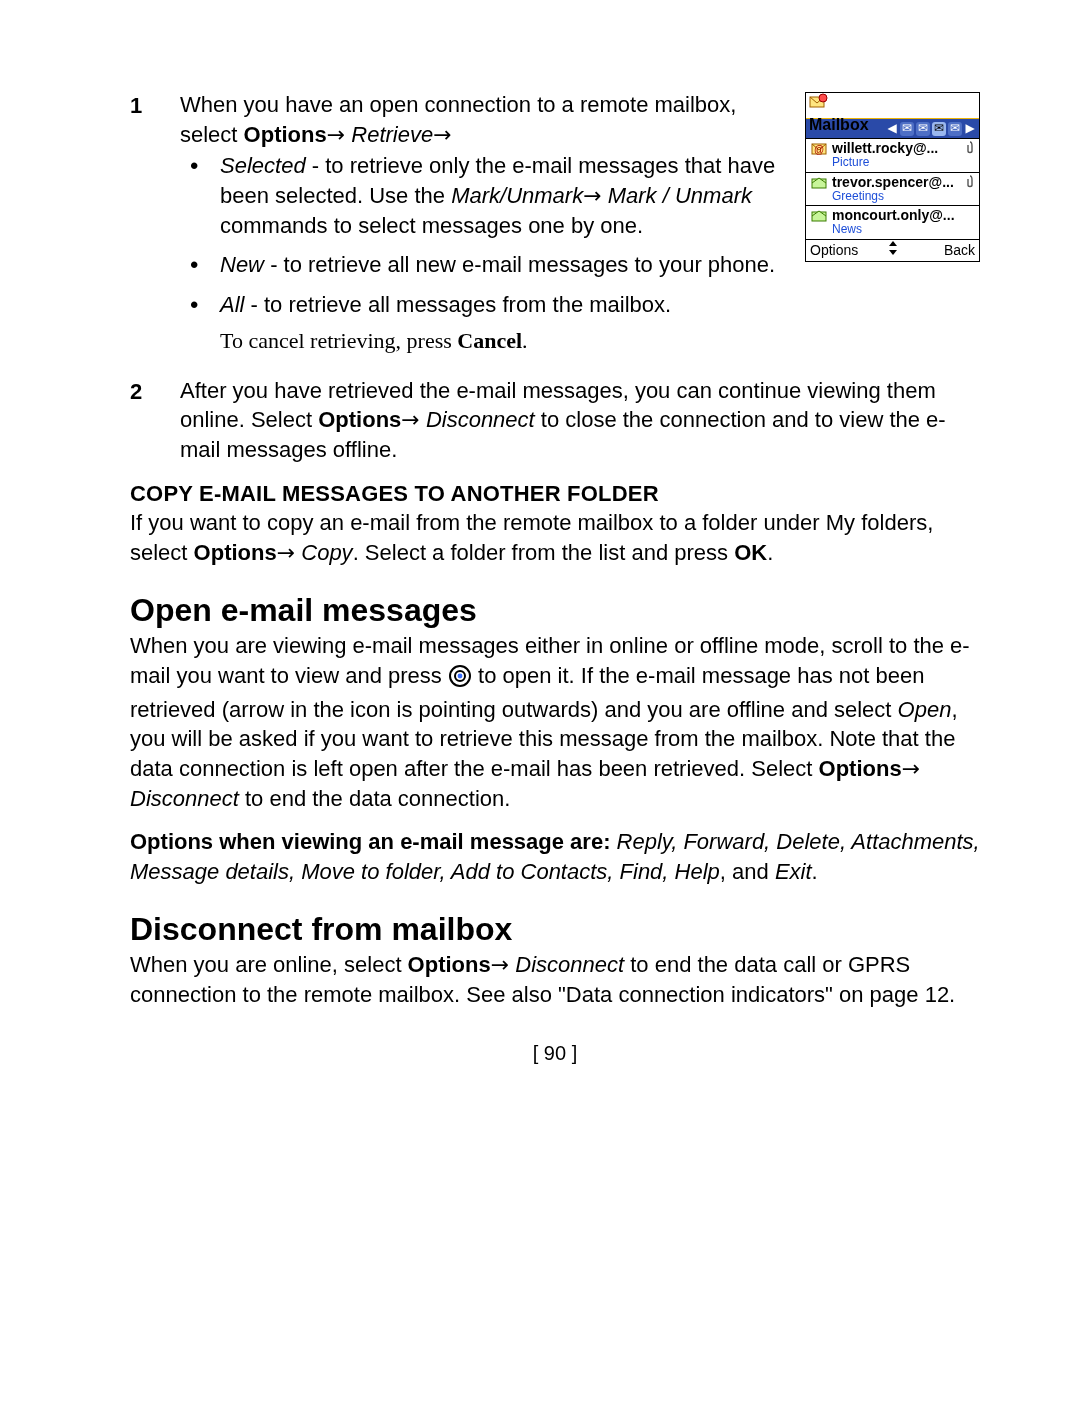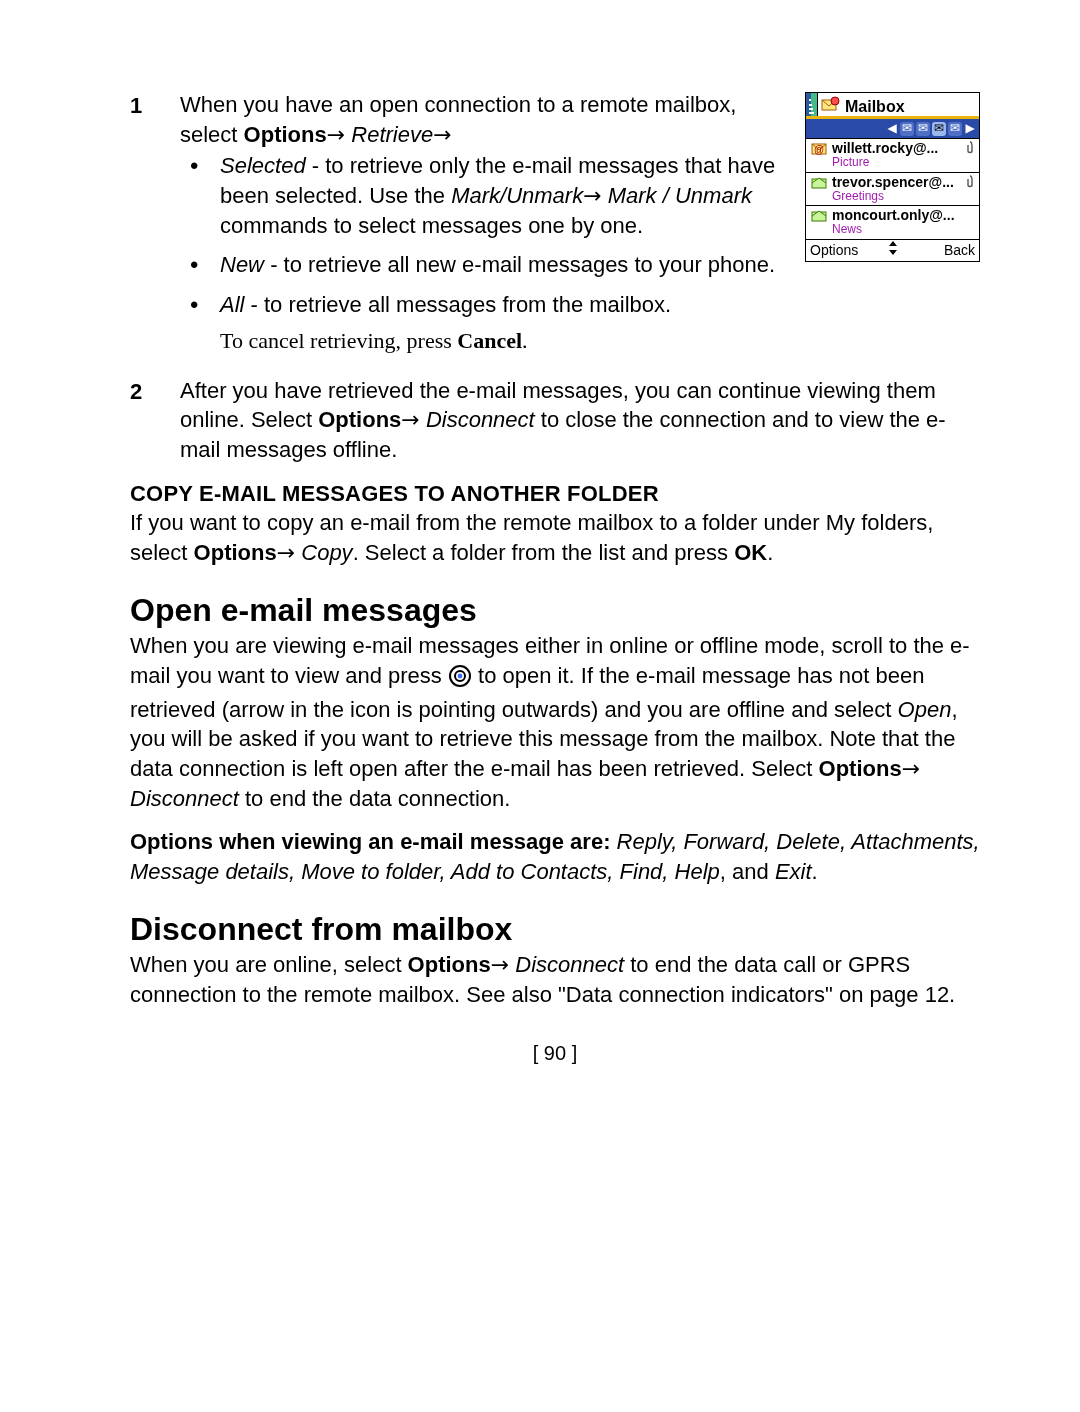--- a/index.html
+++ b/index.html
@@ -85,22 +85,23 @@
     color: #000;
   }
   .phone * { box-sizing: border-box; }
   .phone-inner {
     border: 1px solid #000;
     background: #fff;
   }
   .phone-header {
     display: flex;
     align-items: stretch;
-    border-bottom: 3px solid #eab308;
+    border-bottom: 1px solid #eab308;
     height: 26px;
+    flex-direction: column;
   }
   .phone-signal {
     width: 12px;
     background: linear-gradient(to right, #2b5aa0 0 50%, #4b8 50% 100%);
     border-right: 1px solid #000;
     position: relative;
   }
   .phone-signal::before {
     content: "";
     position: absolute;
@@ -169,21 +170,21 @@
   .phone-item .from {
     font-weight: 700;
     font-size: 14px;
     line-height: 1.05;
     white-space: nowrap;
     overflow: hidden;
   }
   .phone-item .subj {
     grid-column: 2 / 3;
     font-size: 12px;
-    color: #a21caf;
+    color: #1d4ed8;
     line-height: 1.05;
   }
   .phone-item .att {
     display: flex; align-items: flex-start; justify-content: center;
     color: #333;
   }
   .phone-softkeys {
     display: flex;
     align-items: center;
     border-top: 1px solid #000;

